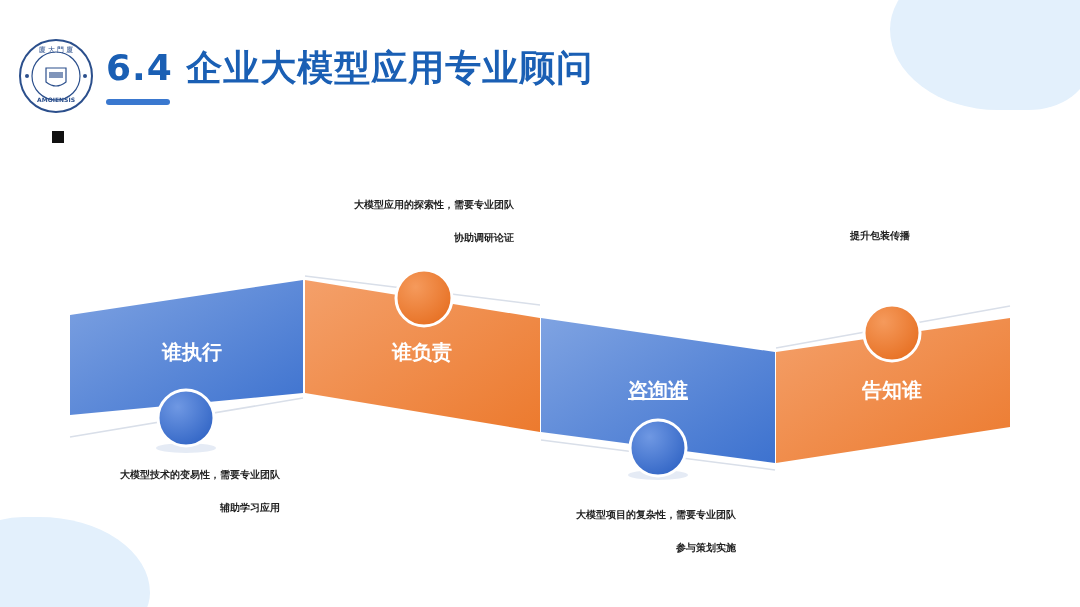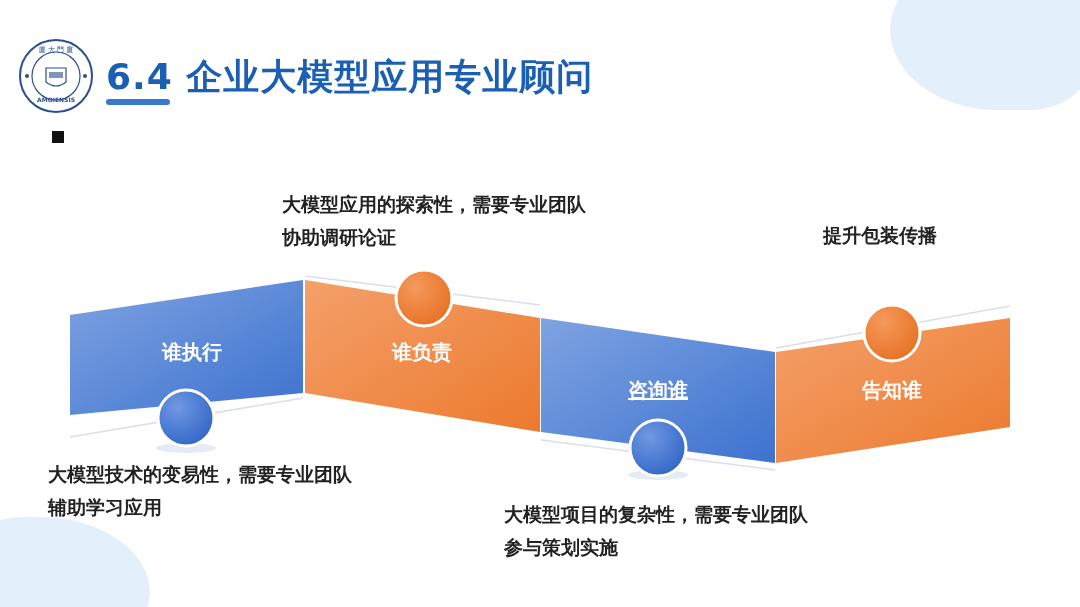--- a/index.html
+++ b/index.html
@@ -2,28 +2,28 @@
 <html><head>
 <meta charset="utf-8">
 <style>
   html,body{margin:0;padding:0;}
   body{width:1080px;height:607px;position:relative;overflow:hidden;background:#ffffff;
        font-family:"DejaVu Sans","Liberation Sans",sans-serif;}
   .blob{position:absolute;background:#e3f0fc;}
   .blob-tr{right:-10px;top:-40px;width:200px;height:150px;border-radius:60% 20% 40% 70%;}
   .blob-bl{left:-40px;bottom:-40px;width:190px;height:130px;border-radius:40% 70% 50% 30%;}
   .logo{position:absolute;left:18px;top:38px;width:76px;height:76px;}
-  .title{position:absolute;left:106px;top:53px;font-size:36px;font-weight:bold;color:#1a5fb4;letter-spacing:1px;white-space:nowrap;}
+  .title{position:absolute;left:106px;top:44px;font-size:36px;font-weight:bold;color:#1a5fb4;letter-spacing:1px;white-space:nowrap;}
   .title-underline{position:absolute;left:106px;top:99px;width:64px;height:6px;border-radius:3px;background:#3a78cf;}
   .bullet-row{position:absolute;left:52px;top:131px;display:flex;align-items:center;gap:12px;}
   .bullet{width:12px;height:12px;background:#111;}
   .subtitle{font-size:17px;font-weight:bold;color:#222;}
   svg.diagram{position:absolute;left:0;top:0;}
   .label{position:absolute;color:#fff;font-size:20px;font-weight:bold;text-align:center;width:120px;transform:translateX(-50%);}
-  .desc{position:absolute;text-align:left;font-size:19px;font-weight:bold;color:#222;line-height:33px;transform:translateX(-50%);white-space:nowrap;}
+  .desc{position:absolute;text-align:right;font-size:10px;font-weight:bold;color:#222;line-height:33px;transform:translateX(-50%);white-space:nowrap;}
 </style>
 </head>
 <body>
 
 <div class="blob blob-tr"></div>
 <div class="blob blob-bl"></div>
 
 <svg class="logo" viewBox="0 0 76 76">
   <circle cx="38" cy="38" r="36" fill="#fff" stroke="#2b4f8c" stroke-width="2"></circle>
   <circle cx="38" cy="38" r="24" fill="none" stroke="#2b4f8c" stroke-width="1.2"></circle>

